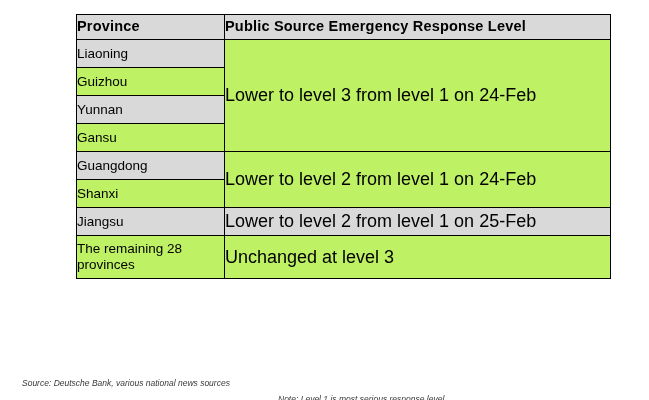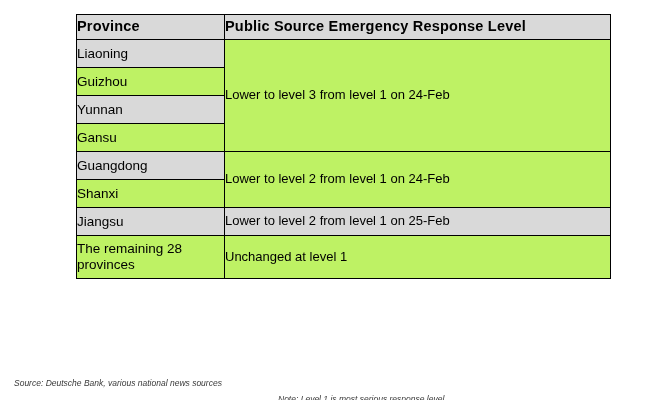--- a/index.html
+++ b/index.html
@@ -46,40 +46,40 @@
     letter-spacing: 0.2px;
   }
   tbody td {
     font-size: 13.5px;
     height: 27px;
     line-height: 1.15;
   }
   td.shaded { background: #d9d9d9; }
   td.plain { background: #bef264; }
   td.level-cell {
-    font-size: 13px;
+    font-size: 18px;
   }
   td.two-line {
     height: 42px;
     padding: 2px 4px;
   }
   td.two-line .line { display: block; }
 
   .footnotes {
     position: absolute;
     left: 14px;
     top: 378px;
     width: 620px;
     font-size: 8.5px;
     font-style: italic;
     color: #3a3a3a;
   }
   .footnotes .source {
     position: absolute;
-    left: 0;
+    left: 8px;
     top: 0;
     white-space: nowrap;
     text-align: right;
   }
   .footnotes .note {
     position: absolute;
     left: 264px;
     top: 16px;
     white-space: nowrap;
   }
@@ -122,21 +122,21 @@
       </tr>
       <tr>
         <td class="shaded">Jiangsu</td>
         <td class="shaded level-cell">Lower to level 2 from level 1 on 25-Feb</td>
       </tr>
       <tr>
         <td class="plain two-line">
           <span class="line">The remaining 28</span>
           <span class="line">provinces</span>
         </td>
-        <td class="plain level-cell">Unchanged at level 1</td>
+        <td class="plain level-cell">Unchanged at level 3</td>
       </tr>
     </tbody>
   </table>
 </div>
 
 <div class="footnotes">
   <span class="source">Source: Deutsche Bank, various national news sources</span>
   <span class="note">Note: Level 1 is most serious response level.</span>
 </div>
 

